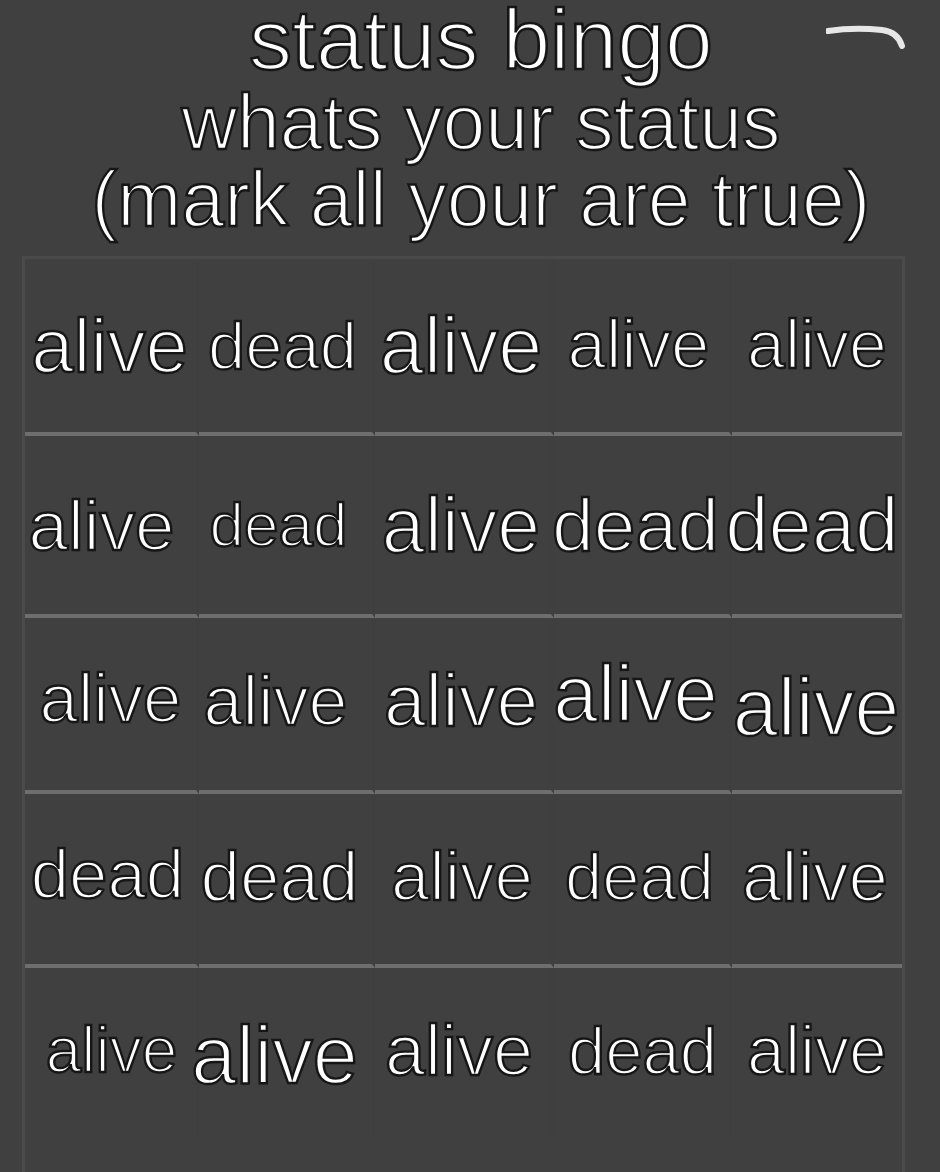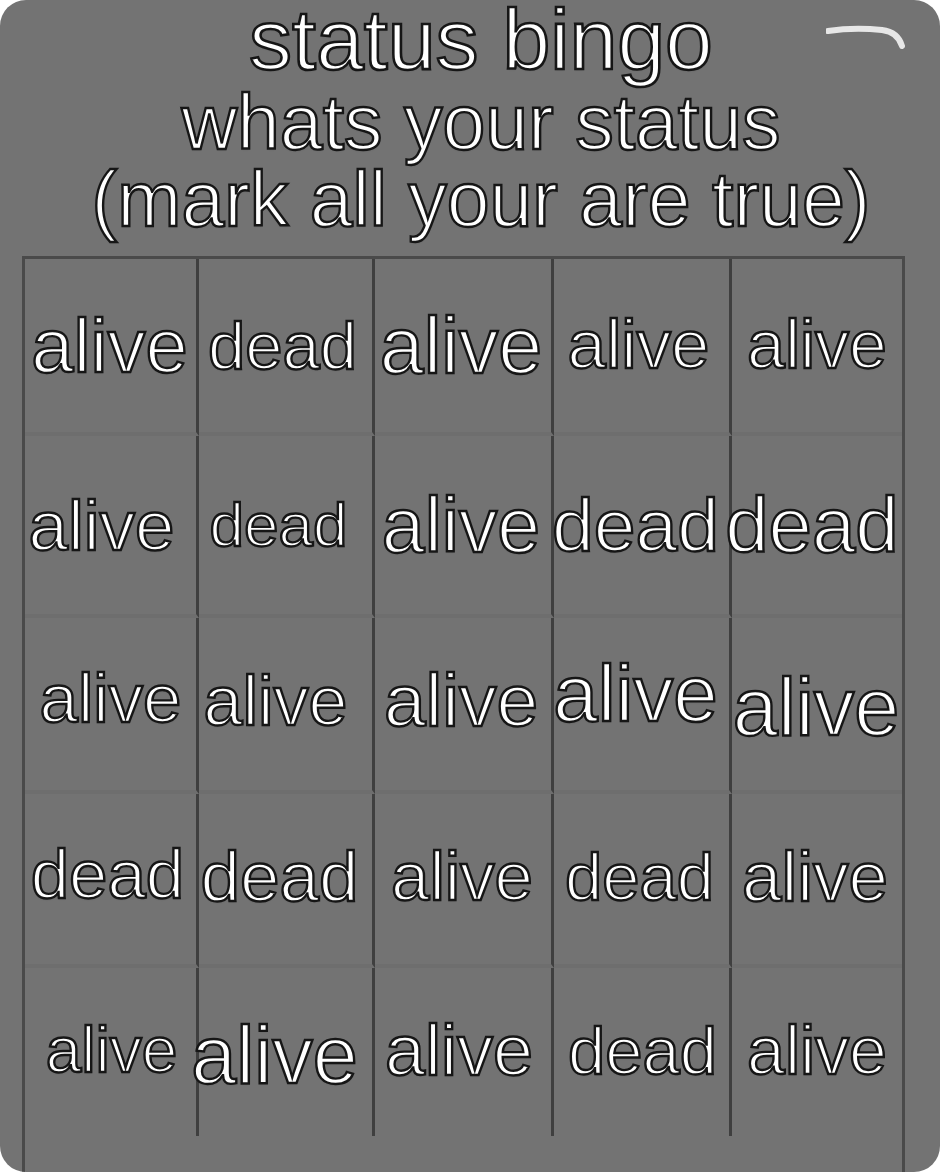--- a/index.html
+++ b/index.html
@@ -1,23 +1,22 @@
 <!DOCTYPE html>
 <html><head>
 <meta charset="utf-8">
 <style>
   html, body { margin: 0; padding: 0; background: #ffffff; }
   .page {
     position: relative;
     width: 940px;
     height: 1172px;
-    background: #737373;
+    background: #404040;
     overflow: hidden;
     font-family: "Liberation Sans", "DejaVu Sans", sans-serif;
-    border-radius: 26px;
   }
 
   
   .outlined {
     color: #ffffff;
     -webkit-text-stroke: 2.4px #161616;
     text-shadow: 0 1px 2px rgba(0,0,0,0.16);
     white-space: nowrap;
   }
 

